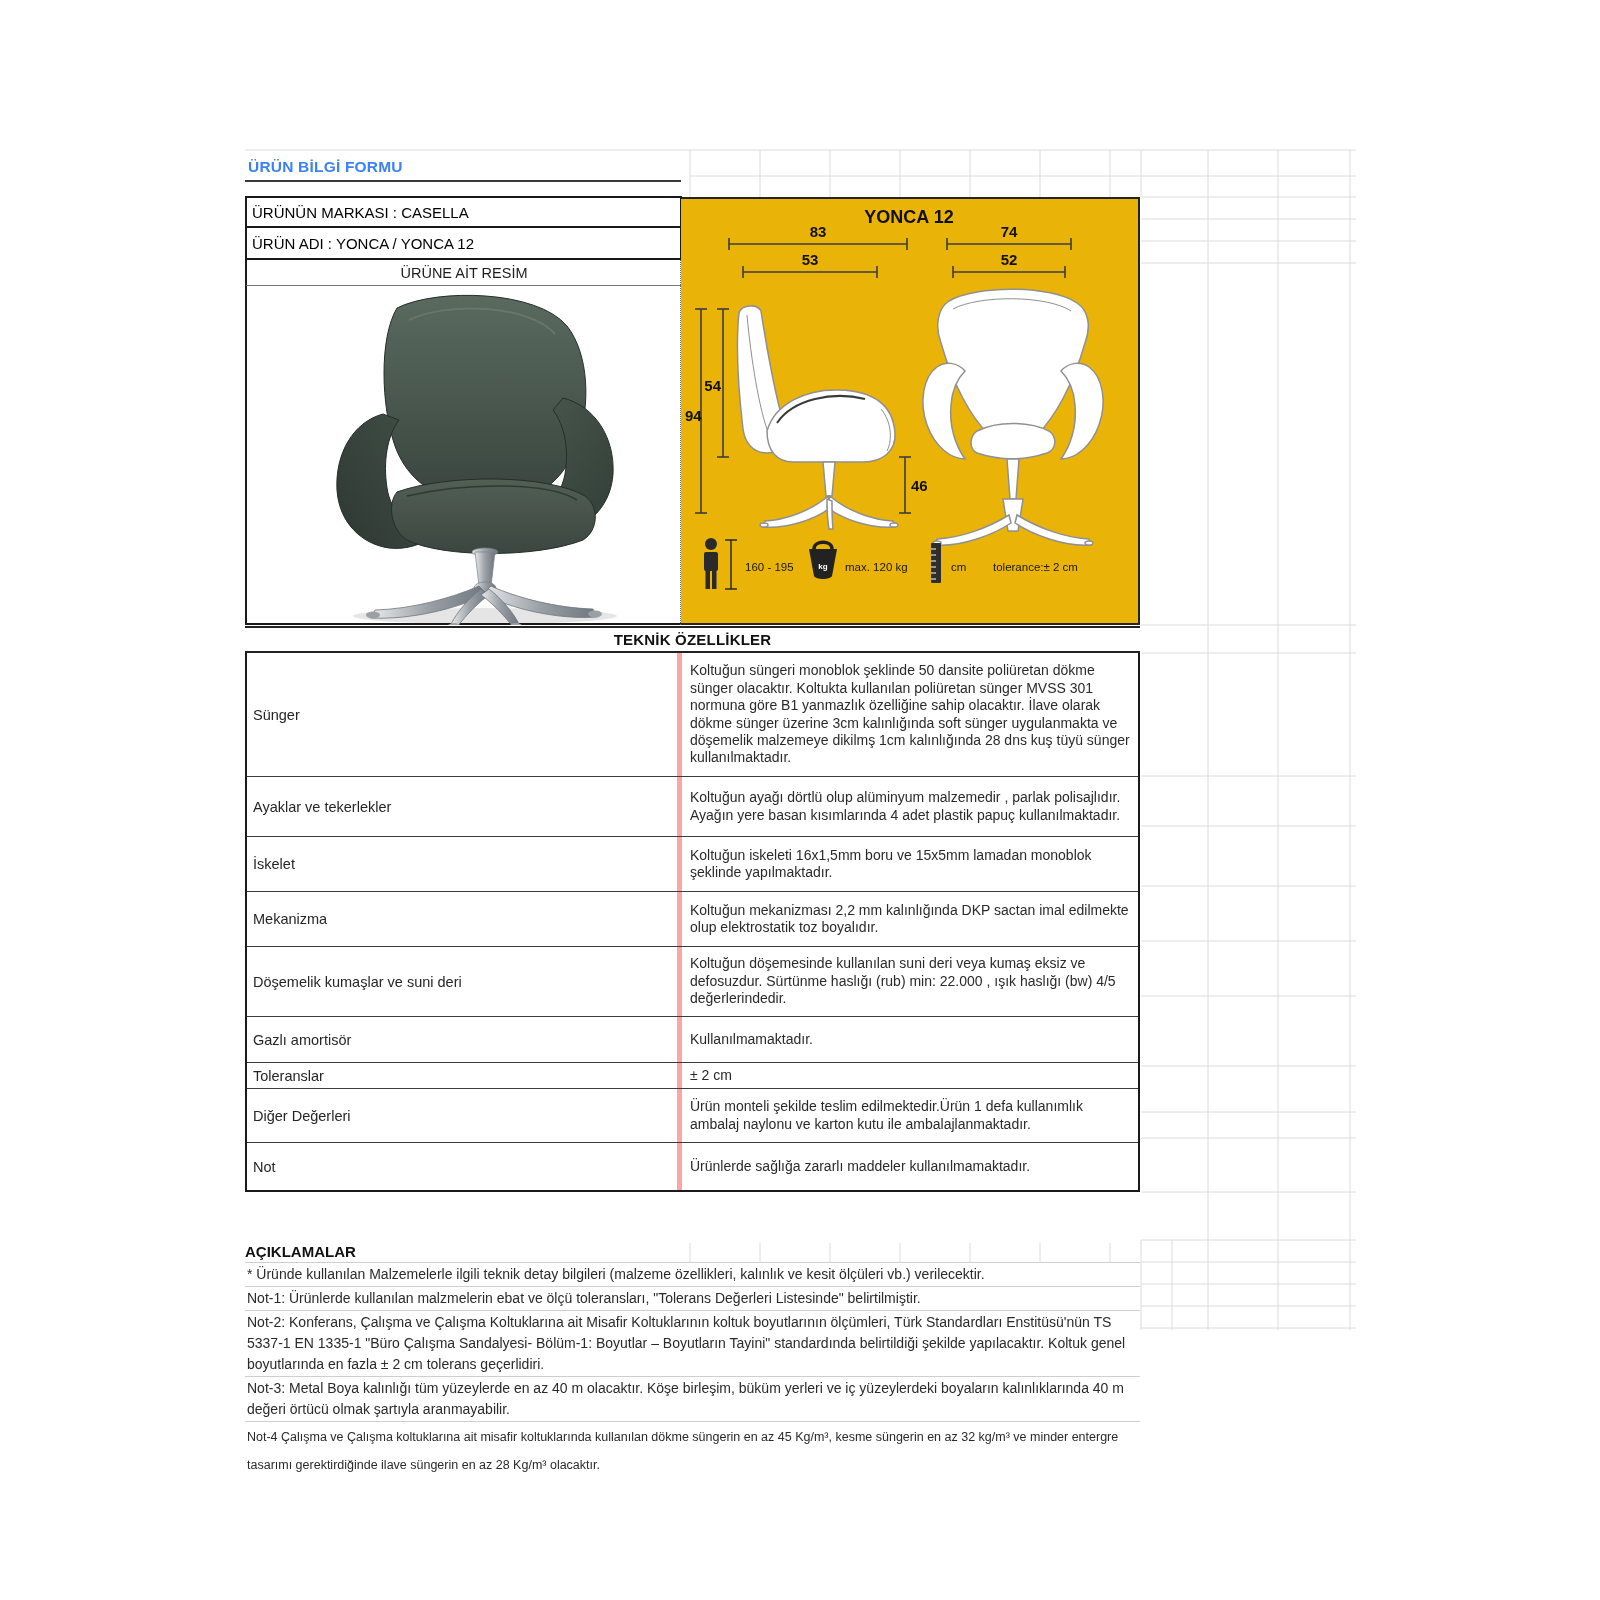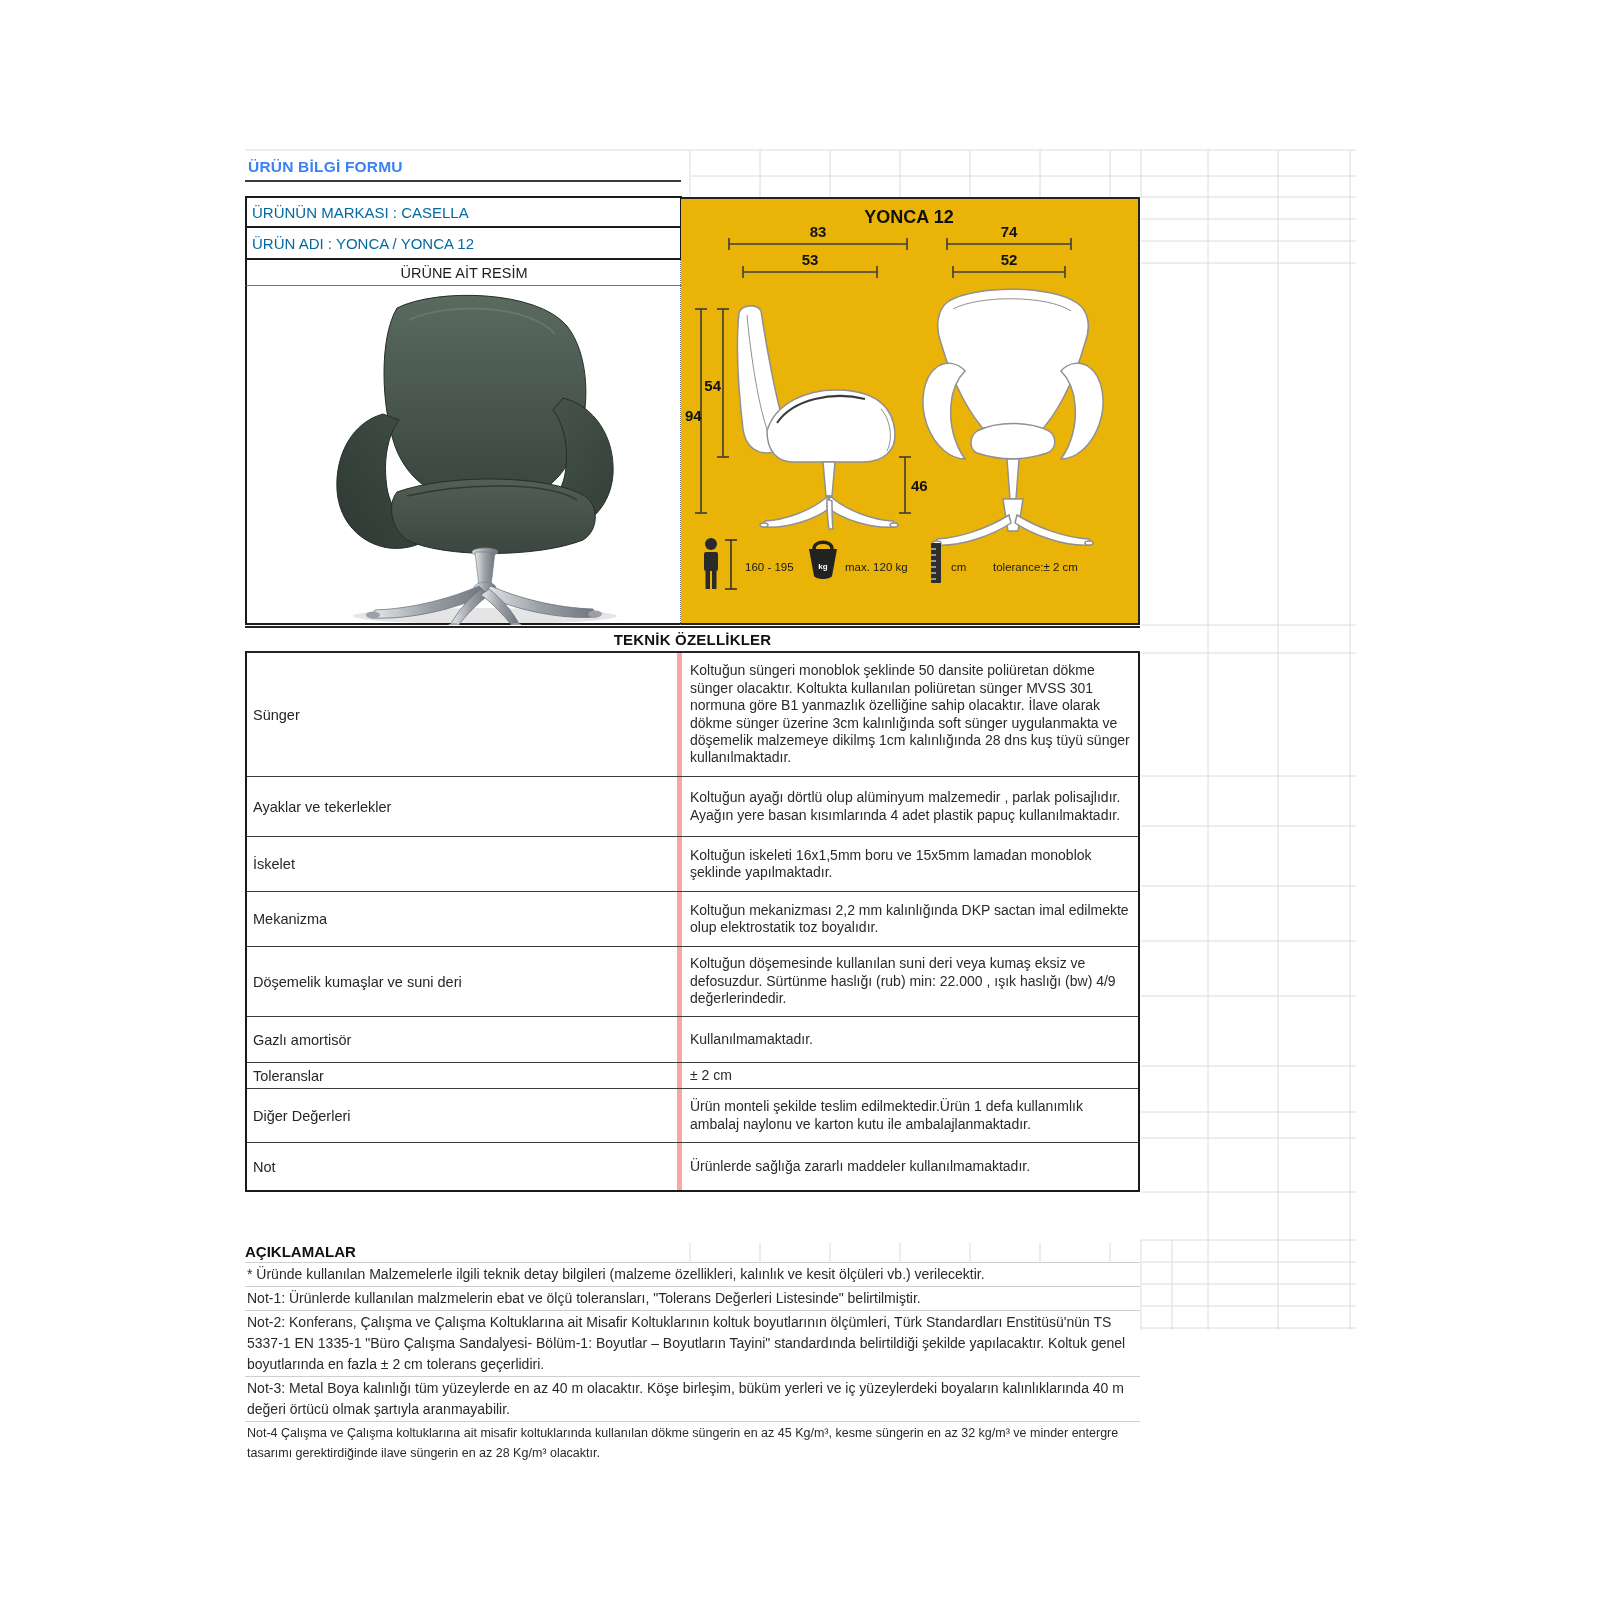--- a/index.html
+++ b/index.html
@@ -8,21 +8,21 @@
   #canvas { position:relative; width:1600px; height:1600px; background:#fff; overflow:hidden; }
   #gridsvg { position:absolute; left:0; top:0; z-index:0; }
   .abs { position:absolute; z-index:1; }
 
   .title-row { left:245px; top:152px; width:436px; height:30px;
     border-bottom:2px solid #3a3a3a; font-weight:bold; font-size:15.5px; color:#3b82f6;
     padding:6px 0 0 3px; letter-spacing:0.2px; }
 
   .brandbox { left:245px; top:196px; width:437px; height:64px; border:2px solid #1a1a1a; }
   .brandbox .cell { height:30px; display:flex; align-items:center; padding-left:5px;
-    font-size:15px; color:#0369a1; }
+    font-size:15px; color:#000000; }
   .brandbox .cell:first-child { border-bottom:2px solid #1a1a1a; }
 
   .resim-row { left:245px; top:260px; width:436px; height:26px;
     border-left:2px solid #1a1a1a; border-bottom:1px solid #777;
     display:flex; align-items:center; justify-content:center; font-size:14.5px; color:#1c1c1c; }
 
   .photo-cell { left:245px; top:286px; width:436px; height:339px;
     border-left:2px solid #1a1a1a; border-bottom:2px solid #1a1a1a; background:#fff; }
 
   .dotted-divider { left:680px; top:260px; width:1px; height:365px;
@@ -45,21 +45,21 @@
   .trow .val { flex:1; display:flex; align-items:center; padding:3px 8px;
     font-size:14px; line-height:17.4px; color:#2a2a2a; }
   .r0{height:123px}.r1{height:50px}.r2{height:60px}.r3{height:55px}.r4{height:55px}
   .r5{height:70px}.r6{height:46px}.r7{height:26px}.r8{height:54px}.r9{height:48px}
 
   .aciklamalar { left:245px; top:1243px; width:895px; }
   .ack-header { font-weight:bold; font-size:15px; color:#111; height:20px;
     border-bottom:1px solid #cfcfcf; }
   .note { font-size:14px; line-height:21px; color:#2a2a2a;
     border-bottom:1px solid #cfcfcf; padding:1px 6px 1px 2px; }
-  .note.small { font-size:12.5px; line-height:20px; border-bottom:none; }
+  .note.small { font-size:12.5px; line-height:28px; border-bottom:none; }
 
   svg text { font-family:"Liberation Sans","DejaVu Sans",sans-serif; }
   .dimtxt { font-weight:bold; font-size:15px; fill:#111; }
   .icotxt { font-size:11.5px; fill:#1a1a1a; }
   .kgtxt  { font-size:8px; font-weight:bold; fill:#fff; }
   .dwtitle{ font-weight:bold; font-size:18px; fill:#111; }
 </style>
 </head>
 <body>
 
@@ -282,21 +282,21 @@
     <div class="trow r3">
       <div class="lbl">İskelet</div>
       <div class="val">Koltuğun iskeleti 16x1,5mm boru ve 15x5mm lamadan monoblok şeklinde yapılmaktadır.</div>
     </div>
     <div class="trow r4">
       <div class="lbl">Mekanizma</div>
       <div class="val">Koltuğun mekanizması 2,2 mm kalınlığında DKP sactan imal edilmekte olup elektrostatik toz boyalıdır.</div>
     </div>
     <div class="trow r5">
       <div class="lbl">Döşemelik kumaşlar ve suni deri</div>
-      <div class="val">Koltuğun döşemesinde kullanılan suni deri veya kumaş eksiz ve defosuzdur. Sürtünme haslığı (rub) min: 22.000 , ışık haslığı (bw) 4/9 değerlerindedir.</div>
+      <div class="val">Koltuğun döşemesinde kullanılan suni deri veya kumaş eksiz ve defosuzdur. Sürtünme haslığı (rub) min: 22.000 , ışık haslığı (bw) 4/5 değerlerindedir.</div>
     </div>
     <div class="trow r6">
       <div class="lbl">Gazlı amortisör</div>
       <div class="val">Kullanılmamaktadır.</div>
     </div>
     <div class="trow r7">
       <div class="lbl">Toleranslar</div>
       <div class="val">± 2 cm</div>
     </div>
     <div class="trow r8">

